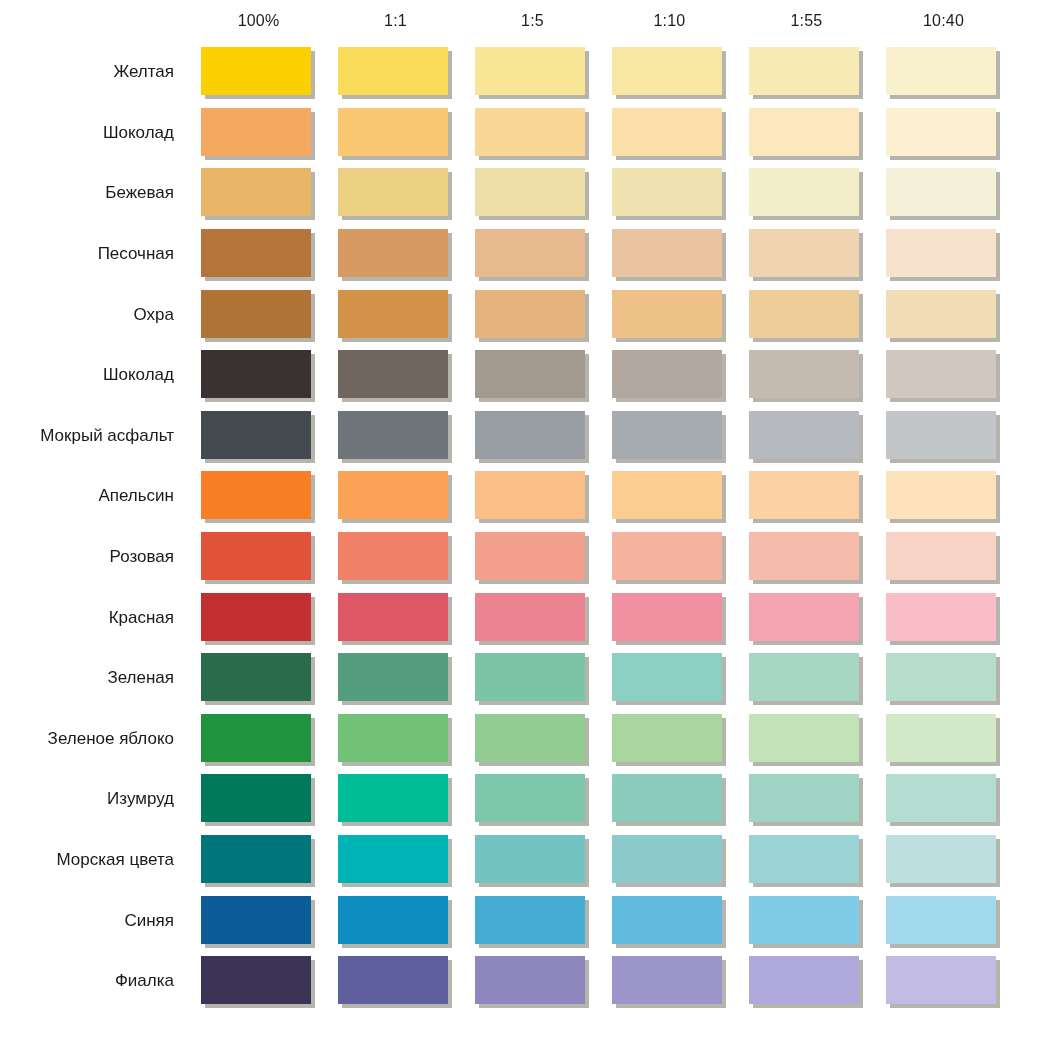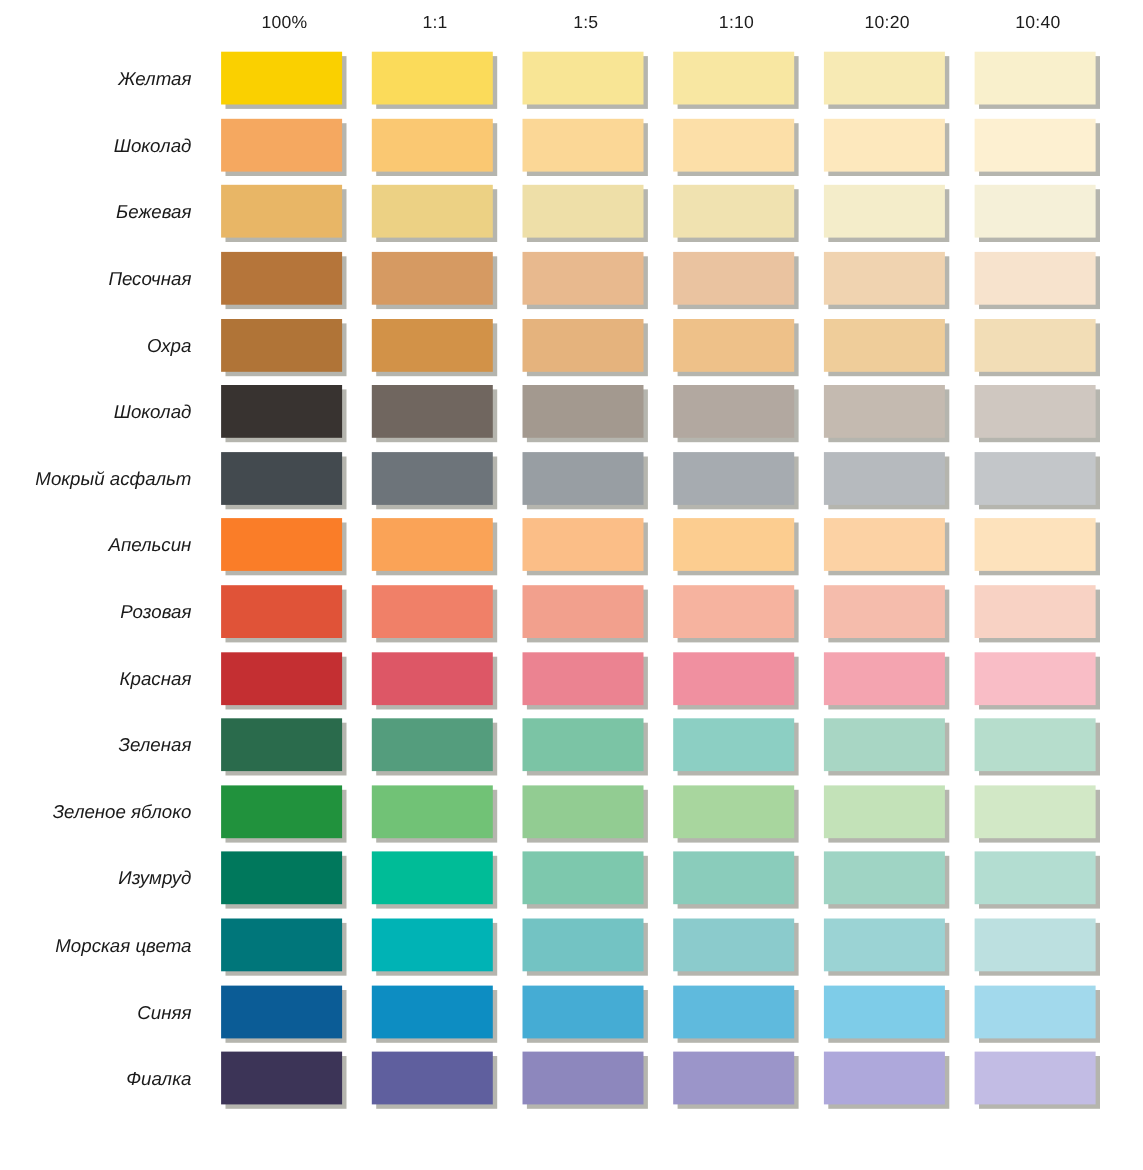--- a/index.html
+++ b/index.html
@@ -49,21 +49,20 @@
   .rows {
     position: absolute;
     left: 0;
     top: 42px;
     width: 1039px;
   }
   .swatch-row {
     display: flex;
     align-items: center;
     height: 60.6px;
-    font-style: italic;
   }
   .row-label {
     width: 190px;
     flex: 0 0 190px;
     text-align: right;
     padding-right: 16px;
     box-sizing: border-box;
     font-size: 17px;
     color: #1a1a1a;
     white-space: nowrap;
@@ -116,21 +115,21 @@
 
 <div id="chart">
 
   <div class="header-row">
     <div class="label-gutter"></div>
     <div id="header-cells" style="display:flex;">
         <div class="header-cell">100%</div>
         <div class="header-cell">1:1</div>
         <div class="header-cell">1:5</div>
         <div class="header-cell">1:10</div>
-        <div class="header-cell">10:20</div>
+        <div class="header-cell">1:55</div>
         <div class="header-cell">10:40</div>
       </div>
   </div>
 
   <div class="rows" id="rows">
       <div class="swatch-row">
         <div class="row-label">Желтая</div>
         <div class="cell">
           <div class="swatch-wrap">
             <div class="swatch-shadow" style="background: rgb(168, 168, 160);"></div>

